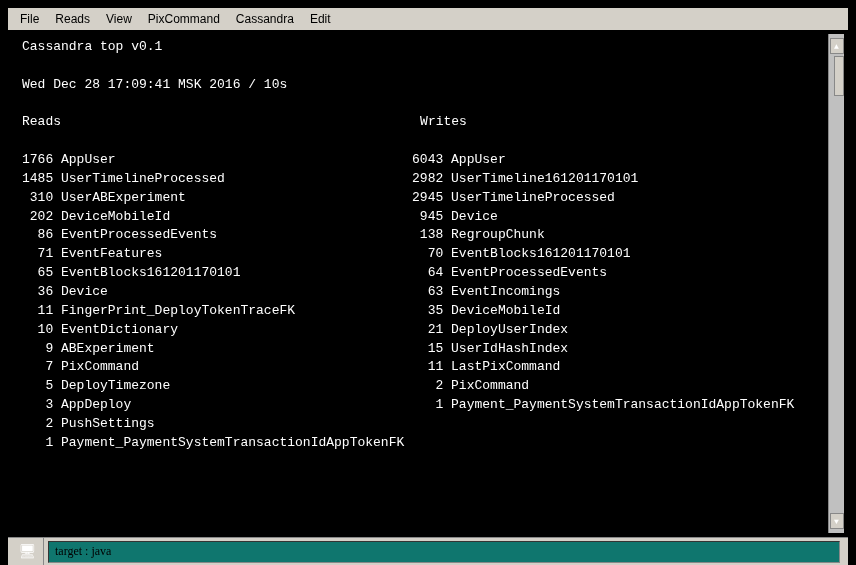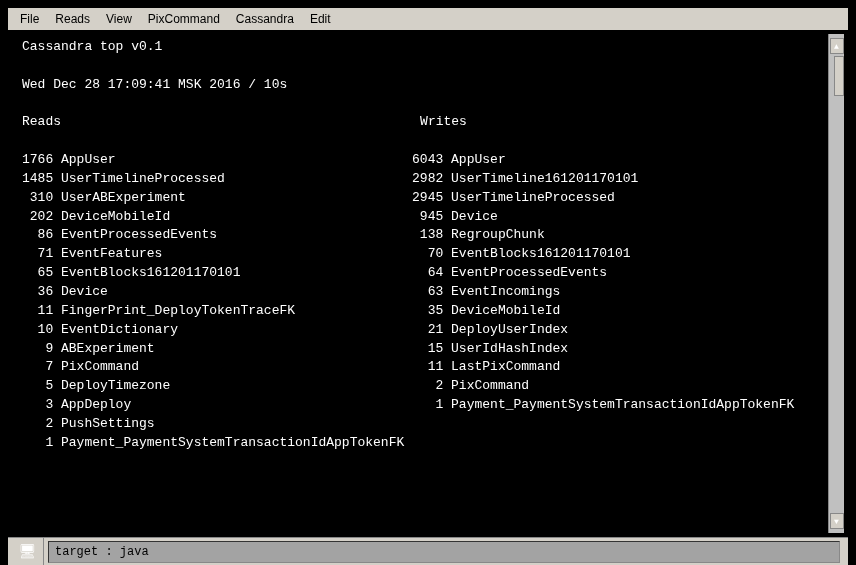--- a/index.html
+++ b/index.html
@@ -89,27 +89,27 @@
     .status-icon {
       width: 32px;
       height: 28px;
       background: #d4d0c8;
       border-right: 1px solid #888;
       display: flex; align-items: center; justify-content: center;
       font-size: 14px;
     }
     .status-target {
       flex: 1;
-      background: #a3a3a3;
+      background: #0f766e;
       height: 22px;
       margin: 2px 4px;
       display: flex;
       align-items: center;
       padding: 0 6px;
-      font-family: Liberation Mono, monospace;
+      font-family: Liberation Serif, serif;
       font-size: 12px;
       color: #000;
       border: 1px inset #888;
     }
   </style>
 </head>
 <body>
 
 <div class="menubar">
   <div class="menu-item">File</div>

